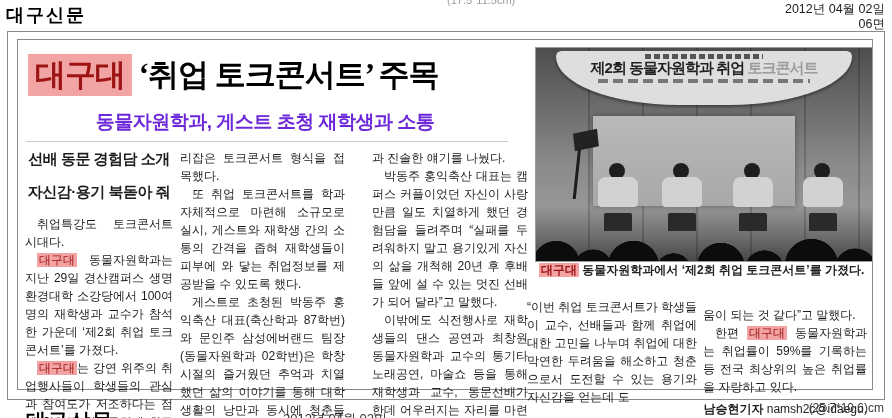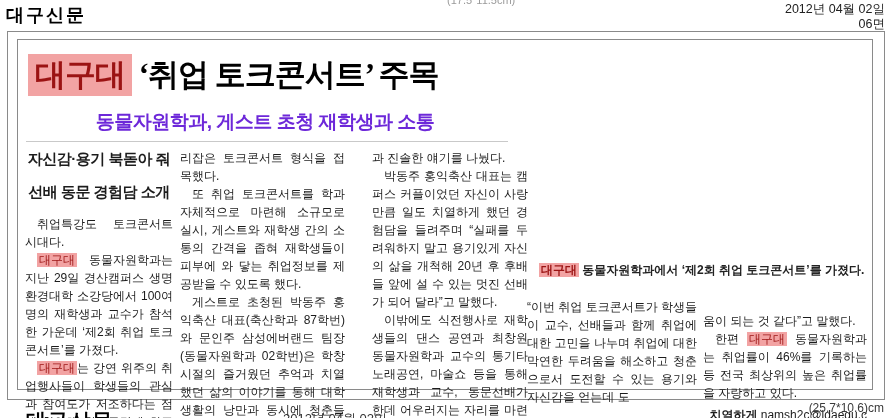--- a/index.html
+++ b/index.html
@@ -24,21 +24,21 @@
   .sub-rule{position:absolute;left:8px;top:101px;width:482px;height:1px;background:#c9c9c9;}
   
   .col{position:absolute;top:109px;font-size:12px;line-height:18px;text-align:justify;
        word-break:break-all;color:#1c1c1c;}
   .col p{margin:0;}
   .col .ind{text-indent:12px;}
   #col0{left:7px;width:148px;height:238px;}
   #col1{left:162px;width:165px;height:238px;}
   #col2{left:334px;width:156px;height:238px;margin-left:20px;}
   #col3{left:509px;top:258px;width:170px;height:90px;}
-  #col4{left:685px;top:272px;width:164px;height:90px;}
+  #col4{left:685px;top:266px;width:164px;height:90px;}
   .deck{text-align:center;font-weight:bold;font-size:15px;line-height:20px;
         letter-spacing:-0.5px;margin:0 0 13px !important;text-indent:0 !important;}
   .byline{text-align:right;margin-top:4px !important;}
   .byline .b{font-weight:bold;}
   
   .photo{position:absolute;left:517px;top:7px;width:336px;height:213px;border:1px solid #9a9a9a;
          overflow:hidden;background:
            repeating-linear-gradient(90deg,transparent 0 52px,rgba(0,0,0,.18) 52px 54px),
            linear-gradient(#4d4d4d 0%,#6c6c6c 28%,#8a8a8a 55%,#979797 74%,#6f6f6f 88%,#474747 100%);}
   .banner{position:absolute;left:6%;top:3px;width:88%;height:54px;background:#dedede;
@@ -95,49 +95,65 @@
   <div class="outer-box">
     <div class="inner-box">
 
       <div class="headline">
         <span class="hl-big">대구대</span><span> ‘취업 토크콘서트’ 주목</span>
       </div>
       <div class="subheadline">동물자원학과, 게스트 초청 재학생과 소통</div>
       <div class="sub-rule"></div>
 
       <div class="col" id="col0">
+          <p class="deck"><span>선배 동문 경험담 소개</span></p>
           <p class="deck"><span>자신감·용기 북돋아 줘</span></p>
-          <p class="deck"><span>선배 동문 경험담 소개</span></p>
           <p class=" ind"><span>취업특강도 토크콘서트 시대다.</span></p>
           <p class=" ind"><span class="hl">대구대</span><span> 동물자원학과는 지난 29일 경산캠퍼스 생명환경대학 소강당에서 100여명의 재학생과 교수가 참석한 가운데 ‘제2회 취업 토크콘서트’를 가졌다.</span></p>
           <p class=" ind"><span class="hl">대구대</span><span>는 강연 위주의 취업행사들이 학생들의 관심과 참여도가 저조하다는 점에 착안해 취업특강에 최근 우리나라 새로운 문화코드로 자</span></p>
         </div>
       <div class="col" id="col1">
           <p class=""><span>리잡은 토크콘서트 형식을 접목했다.</span></p>
           <p class=" ind"><span>또 취업 토크콘서트를 학과 자체적으로 마련해 소규모로 실시, 게스트와 재학생 간의 소통의 간격을 좁혀 재학생들이 피부에 와 닿는 취업정보를 제공받을 수 있도록 했다.</span></p>
           <p class=" ind"><span>게스트로 초청된 박동주 홍익축산 대표(축산학과 87학번)와 문인주 삼성에버랜드 팀장(동물자원학과 02학번)은 학창시절의 즐거웠던 추억과 치열했던 삶의 이야기를 통해 대학생활의 낭만과 동시에 청춘들이 가져야 할 도전정신에 대해 학생들</span></p>
         </div>
       <div class="col" id="col2">
           <p class=""><span>과 진솔한 얘기를 나눴다.</span></p>
           <p class=" ind"><span>박동주 홍익축산 대표는 캠퍼스 커플이었던 자신이 사랑만큼 일도 치열하게 했던 경험담을 들려주며 “실패를 두려워하지 말고 용기있게 자신의 삶을 개척해 20년 후 후배들 앞에 설 수 있는 멋진 선배가 되어 달라”고 말했다.</span></p>
           <p class=" ind"><span>이밖에도 식전행사로 재학생들의 댄스 공연과 최창원 동물자원학과 교수의 통기타 노래공연, 마술쇼 등을 통해 재학생과 교수, 동문선배가 한데 어우러지는 자리를 마련했다.</span></p>
         </div>
 
+      <div class="photo">
+        <div class="banner">
+          <div class="banner-tiny"></div>
+          <div class="banner-title">
+            <span>제2회 동물자원학과 취업 </span><span class="banner-accent">토크콘서트</span>
+          </div>
+          <div class="banner-sub"></div>
+        </div>
+        <div class="screen"></div>
+        <div class="music-stand"></div>
+        <div class="person p1"></div>
+        <div class="person p2"></div>
+        <div class="person p3"></div>
+        <div class="person p4"></div>
+        <div class="audience"></div>
+      </div>
 
       <div class="caption">
         <span class="hl">대구대</span><span> 동물자원학과에서 ‘제2회 취업 토크콘서트’를 가졌다.</span>
       </div>
 
       <div class="col" id="col3">
           <p class=""><span>“이번 취업 토크콘서트가 학생들이 교수, 선배들과 함께 취업에 대한 고민을 나누며 취업에 대한 막연한 두려움을 해소하고 청춘으로서 도전할 수 있는 용기와 자신감을 얻는데 도</span></p>
         </div>
       <div class="col" id="col4">
           <p class=""><span>움이 되는 것 같다”고 말했다.</span></p>
-          <p class=" ind"><span>한편 </span><span class="hl">대구대</span><span> 동물자원학과는 취업률이 46%를 기록하는 등 전국 최상위의 높은 취업률을 자랑하고 있다.</span></p>
-          <p class="byline"><span class="b">치열하게 </span><span>namsh2c@idaegu.co.kr</span></p>
+          <p class=" ind"><span>한편 </span><span class="hl">대구대</span><span> 동물자원학과는 취업률이 59%를 기록하는 등 전국 최상위의 높은 취업률을 자랑하고 있다.</span></p>
+          <p class="byline"><span class="b">남승현기자 </span><span>namsh2c@idaegu.co.kr</span></p>
         </div>
 
     </div>
   </div>
 
   <div class="bottom-note">(25.7*10.6)cm</div>
   <div class="next-masthead">대구신문</div>
   <div class="next-date">2012년 04월 02일</div>
 
 </div>

